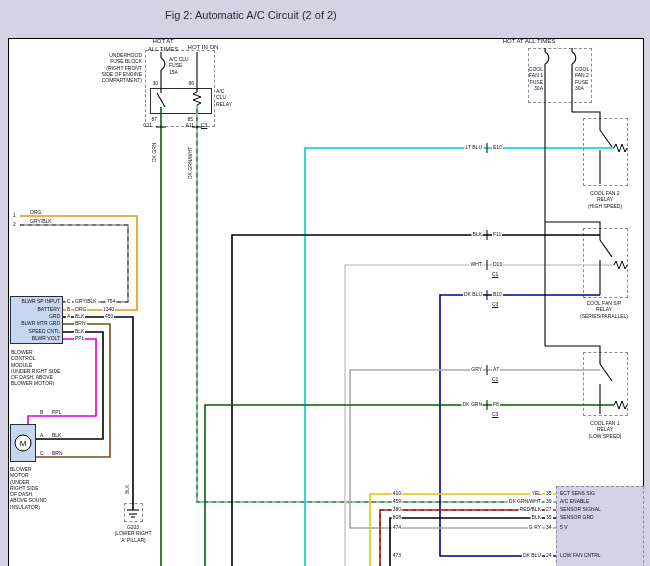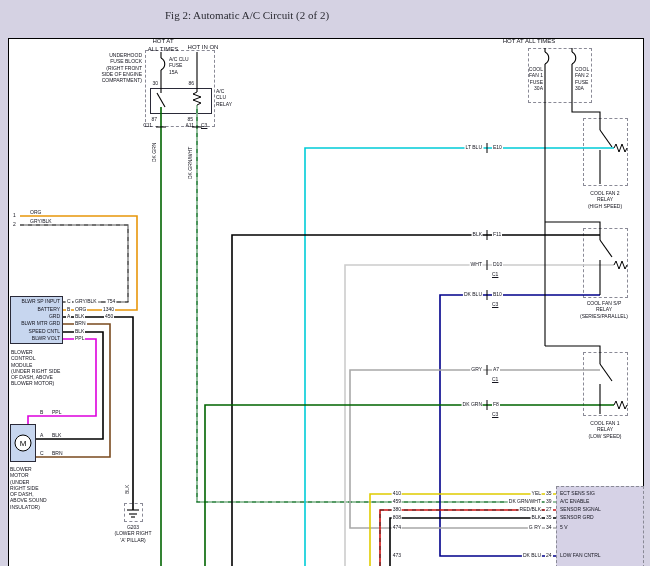--- a/index.html
+++ b/index.html
@@ -1,18 +1,18 @@
 <!DOCTYPE html>
 <html><head>
 <meta charset="utf-8">
 <style>
   *{margin:0;padding:0;box-sizing:border-box}
   html,body{width:650px;height:566px;overflow:hidden;position:relative;
     font-family:"Liberation Sans",sans-serif;}
-  #figure-title{position:absolute;left:165px;top:9px;font-size:11px;color:#2b2b33;font-family:Liberation Serif, serif;}
+  #figure-title{position:absolute;left:165px;top:9px;font-size:11px;color:#2b2b33;}
   #canvas{position:absolute;left:8px;top:38px;width:636px;height:534px;border:1px solid #000;}
   #boxes,#labels{position:absolute;left:0;top:0;width:650px;height:566px;}
   #wires{position:absolute;left:0;top:0;}
   .box{position:absolute;}
   .box.dashed{border:1px dashed #8a8a96;}
   .box.solid{border:1px solid #2a2a38;}
   .lbl{position:absolute;color:#14141e;line-height:1.25;white-space:pre;letter-spacing:0;}
   .lbl.bg{background:#ffffff;padding:0 1px;}
 </style>
 </head>

